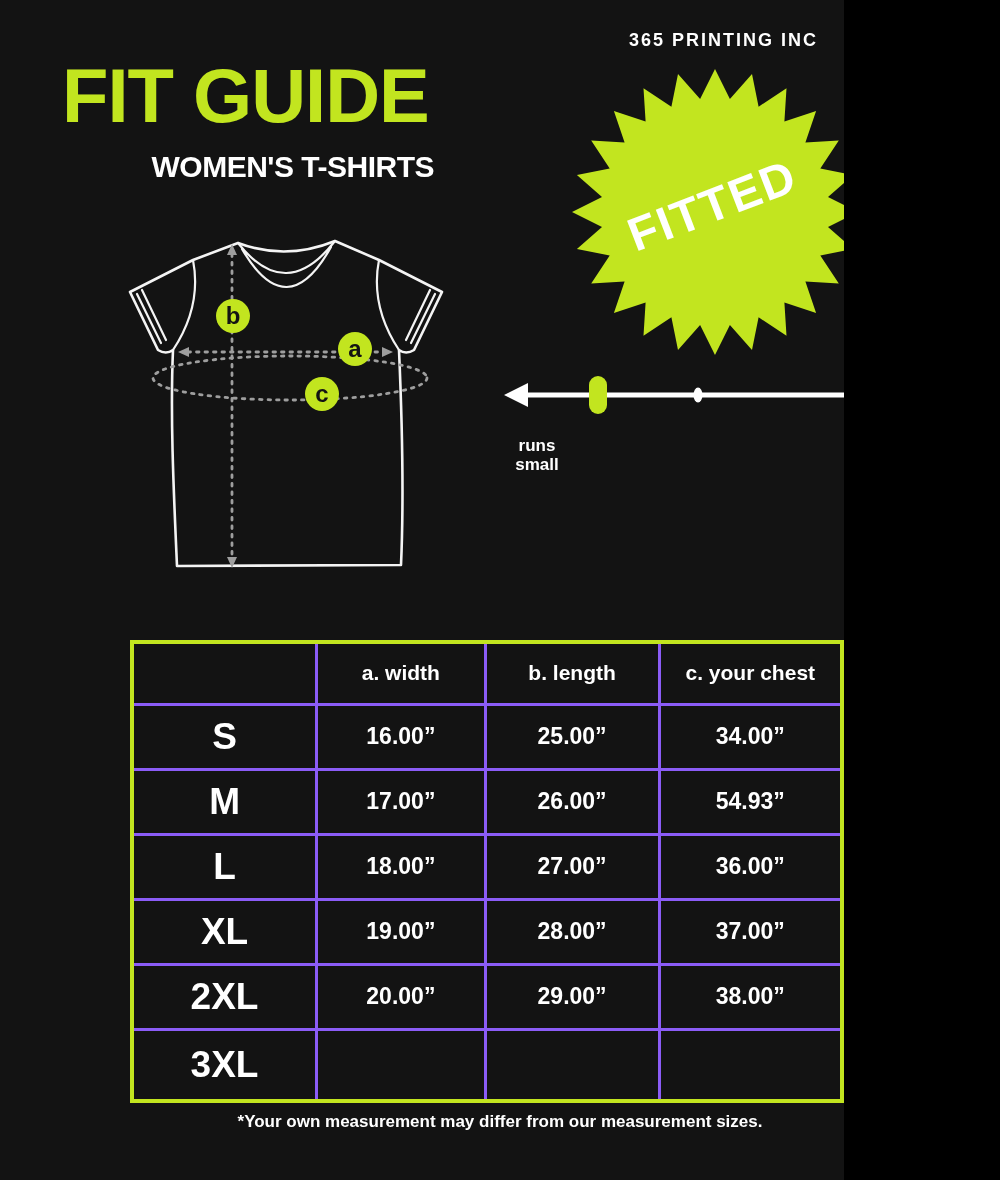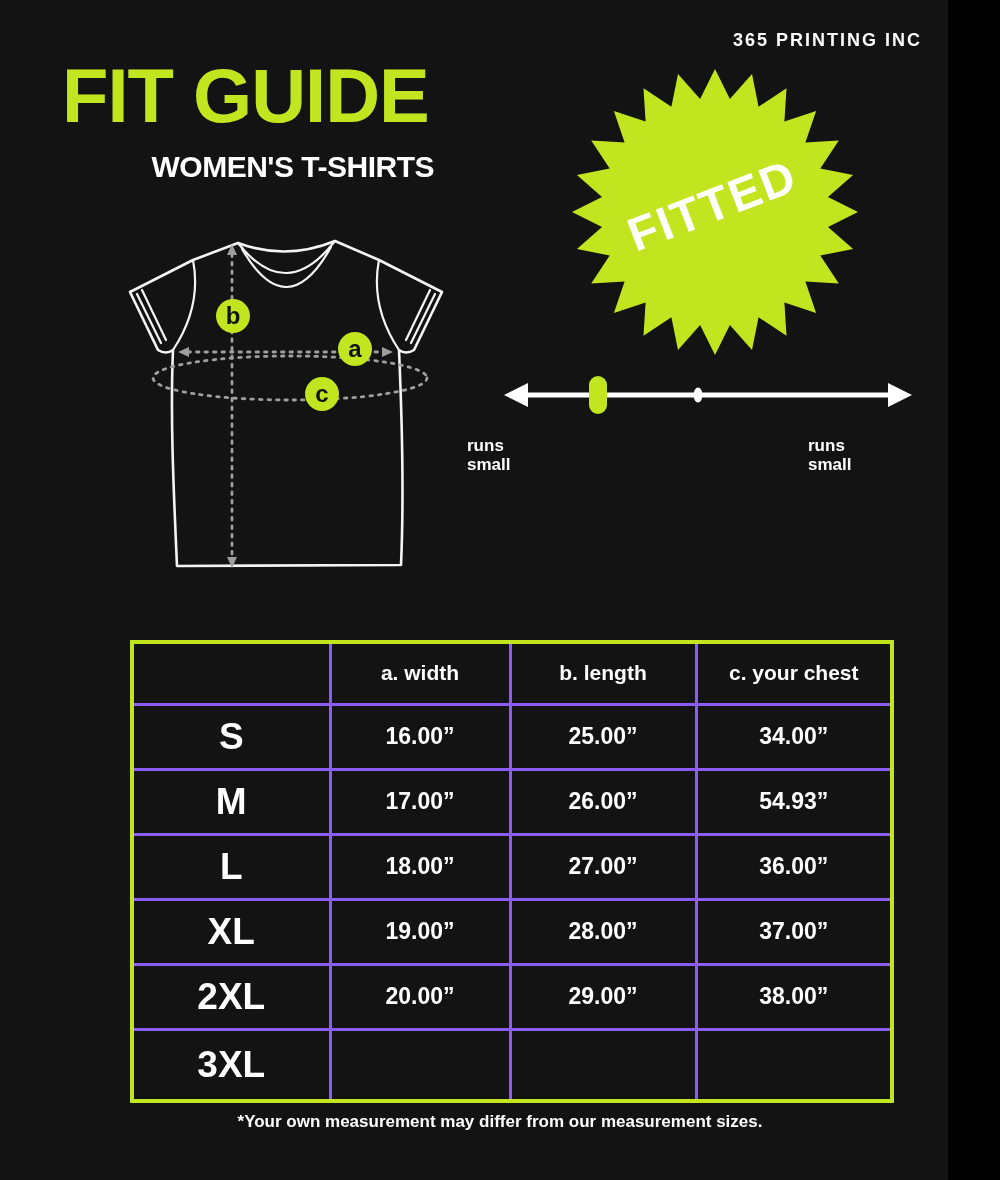--- a/index.html
+++ b/index.html
@@ -4,21 +4,21 @@
 <style>
   :root{
     --accent:#c2e51f;
     --bg:#131313;
     --fg:#ffffff;
     --dash:#9e9e9e;
   }
   *{margin:0;padding:0;box-sizing:border-box;}
   body{background:#000;font-family:"Liberation Sans","DejaVu Sans",sans-serif;}
   #canvas{
-    position:relative;width:948px;height:1180px;background:var(--bg);
+    position:relative;width:844px;height:1180px;background:var(--bg);
     overflow:hidden;color:var(--fg);font-weight:bold;
   }
   
   .brand{position:absolute;top:30px;right:26px;font-size:18px;letter-spacing:2px;color:var(--fg);}
   
   .title{position:absolute;left:62px;top:58px;font-size:76px;line-height:1;letter-spacing:-1px;color:var(--accent);}
   .subtitle{position:absolute;left:62px;top:134px;width:372px;text-align:right;font-size:30px;letter-spacing:-0.5px;color:var(--fg);margin-top:16px;}
   
   .tee-wrap{position:absolute;left:118px;top:228px;width:340px;height:350px;}
   .tee-outline{fill:none;stroke:#f4f4f4;stroke-width:2.6;stroke-linejoin:round;stroke-linecap:round;}
@@ -30,21 +30,21 @@
   
   .badge{position:absolute;left:565px;top:62px;width:300px;height:300px;}
   .badge svg{position:absolute;inset:0;}
   .badge-label{
     position:absolute;inset:0;display:flex;align-items:center;justify-content:center;
     transform:rotate(-21deg) translate(0,-8px);
     font-size:47px;letter-spacing:2px;color:#fff;
   }
   
   .scale-svg{position:absolute;left:498px;top:360px;width:420px;height:120px;}
-  .scale-label{position:absolute;width:140px;text-align:left;top:436px;font-size:17px;line-height:19px;color:var(--fg);}
+  .scale-label{position:absolute;width:140px;text-align:center;top:436px;font-size:17px;line-height:19px;color:var(--fg);}
   .scale-label.l1{left:467px;}
   .scale-label.l2{left:637px;}
   .scale-label.l3{left:808px;}
   
   table.size-table{
     position:absolute;left:130px;top:640px;border-collapse:collapse;table-layout:fixed;
     border:4px solid var(--accent);
   }
   table.size-table td,table.size-table th{
     border:3px solid #8b5cf6;text-align:center;vertical-align:middle;color:var(--fg);

